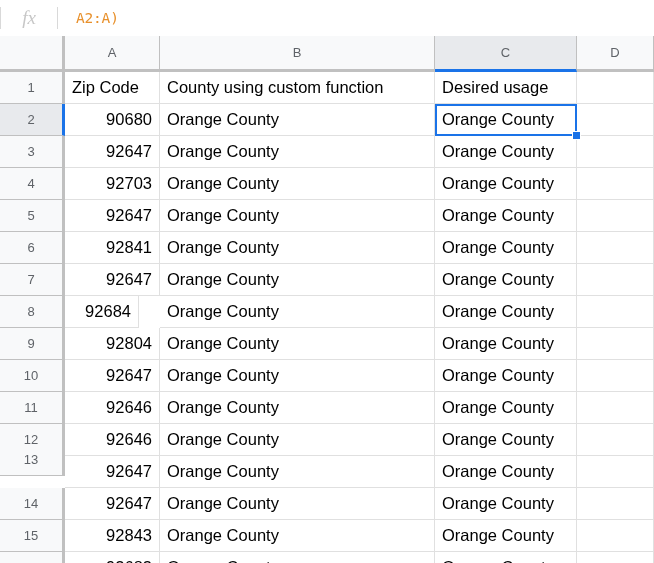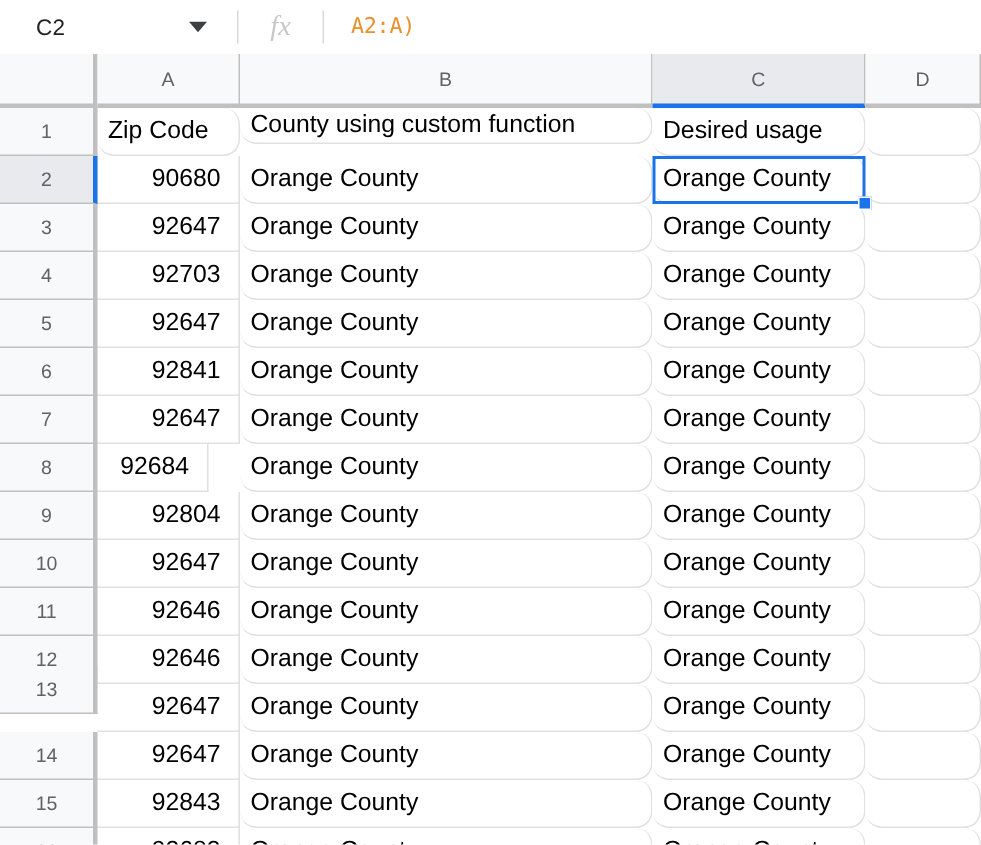--- a/index.html
+++ b/index.html
@@ -153,22 +153,22 @@
     border-right: 1px solid #e0e0e0;
     border-bottom: 1px solid #e0e0e0;
     background: #ffffff;
     display: flex;
     align-items: center;
     font-size: 16.5px;
     color: #000000;
     overflow: visible;
     white-space: nowrap;
   }
-  .cell.align-left  { justify-content: flex-start; padding-left: 7px; border-radius: 11px; }
-  .cell.align-right { justify-content: flex-end;  padding-right: 12px; }
+  .cell.align-left  { justify-content: flex-start; padding-left: 7px; }
+  .cell.align-right { justify-content: flex-end;  padding-right: 7px; }
 
   
   #selection-box {
     position: absolute;
     border: 2px solid #1a73e8;
     box-sizing: border-box;
     pointer-events: none;
     z-index: 5;
   }
   #fill-handle {
@@ -177,36 +177,32 @@
     background: #1a73e8;
     z-index: 6;
     border: 1px solid #ffffff;
     box-sizing: content-box;
   }
 </style>
 </head>
 <body>
 
 <div id="formula-bar">
-  <div id="name-box">
-    <span id="name-box-value">C2</span>
-    <span id="name-box-caret"></span>
-  </div>
   <div class="vsep"></div>
   <div id="fx-icon">fx</div>
   <div class="vsep"></div>
   <div id="formula-input">
     <span class="ref-token">A2:A</span><span class="ref-token">)</span>
   </div>
 </div>
 
 <div id="grid">
   <div id="cells-layer">
       <div class="cell align-left" style="left: 65px; top: 36px; width: 95px; height: 32px;">Zip Code</div>
-      <div class="cell align-left" style="left: 160px; top: 36px; width: 275px; height: 24px;">County using custom function</div>
+      <div class="cell align-left" style="left: 160px; top: 36px; width: 275px; height: 32px;">County using custom function</div>
       <div class="cell align-left" style="left: 435px; top: 36px; width: 142px; height: 32px;">Desired usage</div>
       <div class="cell align-left" style="left: 577px; top: 36px; width: 77px; height: 32px;"></div>
       <div class="cell align-right" style="left: 65px; top: 68px; width: 95px; height: 32px;">90680</div>
       <div class="cell align-left" style="left: 160px; top: 68px; width: 275px; height: 32px;">Orange County</div>
       <div class="cell align-left" style="left: 435px; top: 68px; width: 142px; height: 32px;">Orange County</div>
       <div class="cell align-left" style="left: 577px; top: 68px; width: 77px; height: 32px;"></div>
       <div class="cell align-right" style="left: 65px; top: 100px; width: 95px; height: 32px;">92647</div>
       <div class="cell align-left" style="left: 160px; top: 100px; width: 275px; height: 32px;">Orange County</div>
       <div class="cell align-left" style="left: 435px; top: 100px; width: 142px; height: 32px;">Orange County</div>
       <div class="cell align-left" style="left: 577px; top: 100px; width: 77px; height: 32px;"></div>

